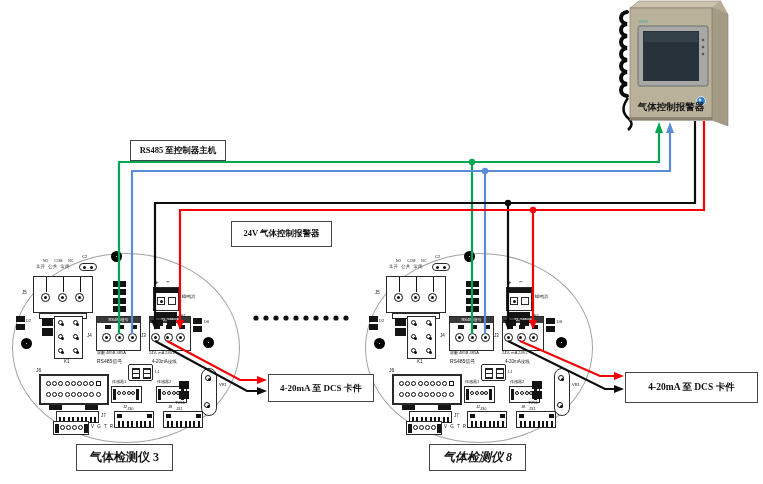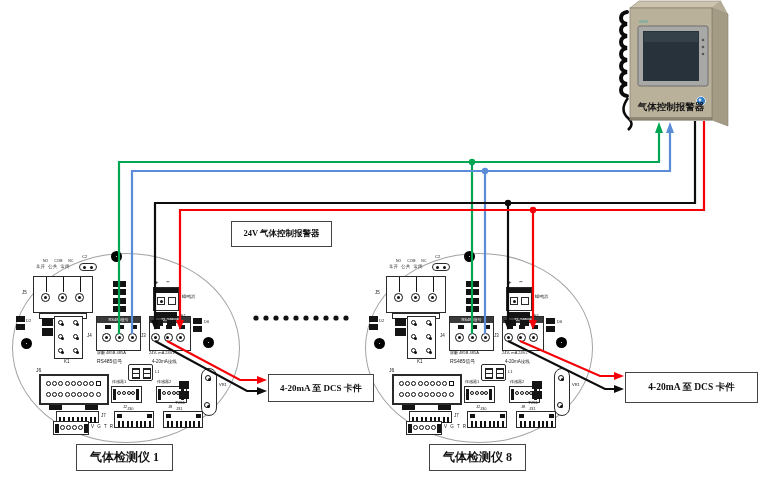--- a/index.html
+++ b/index.html
@@ -98,20 +98,21 @@
         <circle cx="286" cy="318" r="2.6" fill="#111"></circle>
       <circle cx="296" cy="318" r="2.6" fill="#111"></circle>
         <circle cx="306" cy="318" r="2.6" fill="#111"></circle>
       <circle cx="316" cy="318" r="2.6" fill="#111"></circle>
         <circle cx="326" cy="318" r="2.6" fill="#111"></circle>
       <circle cx="336" cy="318" r="2.6" fill="#111"></circle>
         <circle cx="346" cy="318" r="2.6" fill="#111"></circle>
     </g>
   </svg>
 
+  <div class="labelbox" style="left:130px;top:140px;width:94px;height:19px;font-size:8.5px;">RS485 至控制器主机</div>
   <div class="labelbox" style="left:231px;top:221px;width:99px;height:24px;font-size:8.5px;">24V 气体控制报警器</div>
   <div class="labelbox" style="left:268px;top:374px;width:104px;height:26px;font-size:9px;">4-20mA 至 DCS 卡件</div>
   <div class="labelbox" style="left:625px;top:372px;width:131px;height:29px;font-size:9.5px;">4-20mA 至 DCS 卡件</div>
 
     <div class="detector" style="left: 12px;">
 
       <div class="ring" style="left:98px;top:-3px;"></div>
       <div class="ring" style="left:8px;top:84px;"></div>
       <div class="ring" style="left:190px;top:83px;"></div>
 
@@ -293,21 +294,21 @@
       <div class="blk" style="left:166px;top:127px;width:10px;height:8px;"></div>
       <div class="blk" style="left:166px;top:137px;width:10px;height:8px;"></div>
       <div class="lbl" style="left:162px;top:147px;font-size:4px;">TVS1</div>
       <div class="box" style="left:188px;top:114px;width:16px;height:48px;border-radius:8px;">
         <div class="term" style="left:3px;top:6px;width:6px;height:6px;"></div>
         <div class="term" style="left:2px;top:33px;width:6px;height:6px;"></div>
       </div>
       <div class="lbl" style="left:206px;top:129px;font-size:4px;">VR1</div>
 
       <div class="labelbox det-title-box" style="left:63px;top:190px;width:97px;height:27px;font-size:12px;">
-        <span class="det-title">气体检测仪 1</span>
+        <span class="det-title">气体检测仪 3</span>
       </div>
     </div>
 
     <div class="detector" style="left: 365px;">
 
       <div class="ring" style="left:98px;top:-3px;"></div>
       <div class="ring" style="left:8px;top:84px;"></div>
       <div class="ring" style="left:190px;top:83px;"></div>
 
       <div class="lbl" style="left:69px;top:1px;font-size:4px;">C2</div>
@@ -487,17 +488,17 @@
 
       <div class="blk" style="left:166px;top:127px;width:10px;height:8px;"></div>
       <div class="blk" style="left:166px;top:137px;width:10px;height:8px;"></div>
       <div class="lbl" style="left:162px;top:147px;font-size:4px;">TVS1</div>
       <div class="box" style="left:188px;top:114px;width:16px;height:48px;border-radius:8px;">
         <div class="term" style="left:3px;top:6px;width:6px;height:6px;"></div>
         <div class="term" style="left:2px;top:33px;width:6px;height:6px;"></div>
       </div>
       <div class="lbl" style="left:206px;top:129px;font-size:4px;">VR1</div>
 
-      <div class="labelbox det-title-box" style="left:63px;top:190px;width:97px;height:27px;font-size:12px;">
+      <div class="labelbox det-title-box" style="left:63px;top:190px;width:97px;height:27px;font-size:12px;font-style:italic;">
         <span class="det-title">气体检测仪 8</span>
       </div>
     </div>
   </div>
 
 </body></html>

